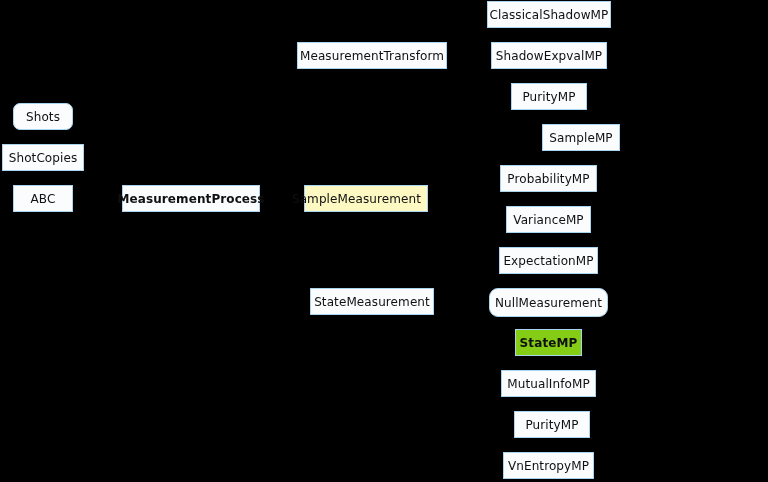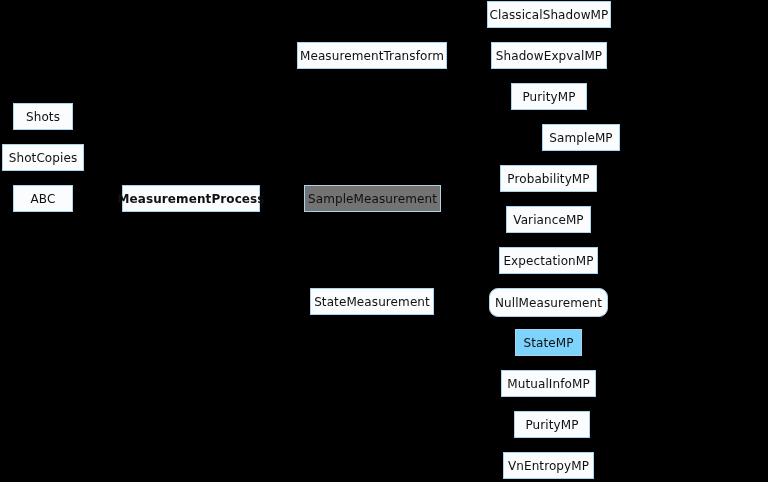--- a/index.html
+++ b/index.html
@@ -76,54 +76,54 @@
     </div>
     <div class="node" style="left: 297px; top: 42px; width: 150px; height: 27px; background: rgb(251, 252, 254); border-color: rgb(168, 212, 240); color: rgb(16, 16, 16);">
       <span class="node-label">MeasurementTransform</span>
     </div>
     <div class="node" style="left: 491px; top: 42px; width: 116px; height: 27px; background: rgb(251, 252, 254); border-color: rgb(168, 212, 240); color: rgb(16, 16, 16);">
       <span class="node-label">ShadowExpvalMP</span>
     </div>
     <div class="node" style="left: 511px; top: 83px; width: 76px; height: 27px; background: rgb(251, 252, 254); border-color: rgb(168, 212, 240); color: rgb(16, 16, 16);">
       <span class="node-label">PurityMP</span>
     </div>
-    <div class="node" style="left: 13px; top: 103px; width: 60px; height: 27px; background: rgb(251, 252, 254); border-color: rgb(168, 212, 240); color: rgb(16, 16, 16);">
+    <div class="node" style="left: 13px; top: 103px; width: 60px; height: 27px; background: rgb(251, 252, 254); border-color: rgb(168, 212, 240); color: rgb(16, 16, 16); border-radius: 7px;">
       <span class="node-label">Shots</span>
     </div>
     <div class="node" style="left: 510px; top: 124px; width: 78px; height: 27px; background: rgb(251, 252, 254); border-color: rgb(168, 212, 240); color: rgb(16, 16, 16); margin-left: 32px;">
       <span class="node-label">SampleMP</span>
     </div>
     <div class="node" style="left: 2px; top: 144px; width: 82px; height: 27px; background: rgb(251, 252, 254); border-color: rgb(168, 212, 240); color: rgb(16, 16, 16);">
       <span class="node-label">ShotCopies</span>
     </div>
     <div class="node" style="left: 500px; top: 165px; width: 97px; height: 27px; background: rgb(251, 252, 254); border-color: rgb(168, 212, 240); color: rgb(16, 16, 16);">
       <span class="node-label">ProbabilityMP</span>
     </div>
     <div class="node" style="left: 13px; top: 185px; width: 60px; height: 27px; background: rgb(251, 252, 254); border-color: rgb(168, 212, 240); color: rgb(16, 16, 16);">
       <span class="node-label">ABC</span>
     </div>
     <div class="node" style="left: 122px; top: 185px; width: 138px; height: 27px; background: rgb(251, 252, 254); border-color: rgb(168, 212, 240); color: rgb(16, 16, 16); font-weight: bold;">
       <span class="node-label">MeasurementProcess</span>
     </div>
-    <div class="node" style="left: 304px; top: 185px; width: 137px; height: 27px; background: #737373; border-color: rgb(168, 212, 240); color: rgb(16, 16, 16);">
+    <div class="node" style="left: 304px; top: 185px; width: 124px; height: 27px; background: #fef9c3; border-color: rgb(168, 212, 240); color: rgb(16, 16, 16); justify-content: flex-end;">
       <span class="node-label">SampleMeasurement</span>
     </div>
     <div class="node" style="left: 499px; top: 247px; width: 99px; height: 27px; background: rgb(251, 252, 254); border-color: rgb(168, 212, 240); color: rgb(16, 16, 16);">
       <span class="node-label">ExpectationMP</span>
     </div>
     <div class="node" style="left: 506px; top: 206px; width: 85px; height: 27px; background: rgb(251, 252, 254); border-color: rgb(168, 212, 240); color: rgb(16, 16, 16);">
       <span class="node-label">VarianceMP</span>
     </div>
     <div class="node" style="left: 310px; top: 288px; width: 124px; height: 27px; background: rgb(251, 252, 254); border-color: rgb(168, 212, 240); color: rgb(16, 16, 16);">
       <span class="node-label">StateMeasurement</span>
     </div>
     <div class="node" style="left: 489px; top: 288px; width: 119px; height: 29px; background: rgb(251, 252, 254); border-color: rgb(168, 212, 240); color: rgb(16, 16, 16); border-radius: 9px;">
       <span class="node-label">NullMeasurement</span>
     </div>
-    <div class="node" style="left: 515px; top: 329px; width: 67px; height: 27px; background: #7dd3fc; border-color: rgb(168, 212, 240); color: rgb(16, 16, 16);">
+    <div class="node" style="left: 515px; top: 329px; width: 67px; height: 27px; background: #84cc16; border-color: rgb(168, 212, 240); color: rgb(16, 16, 16); font-weight: bold;">
       <span class="node-label">StateMP</span>
     </div>
     <div class="node" style="left: 501px; top: 370px; width: 95px; height: 27px; background: rgb(251, 252, 254); border-color: rgb(168, 212, 240); color: rgb(16, 16, 16);">
       <span class="node-label">MutualInfoMP</span>
     </div>
     <div class="node" style="left: 514px; top: 411px; width: 76px; height: 27px; background: rgb(251, 252, 254); border-color: rgb(168, 212, 240); color: rgb(16, 16, 16);">
       <span class="node-label">PurityMP</span>
     </div>
     <div class="node" style="left: 503px; top: 452px; width: 91px; height: 27px; background: rgb(251, 252, 254); border-color: rgb(168, 212, 240); color: rgb(16, 16, 16);">
       <span class="node-label">VnEntropyMP</span>

